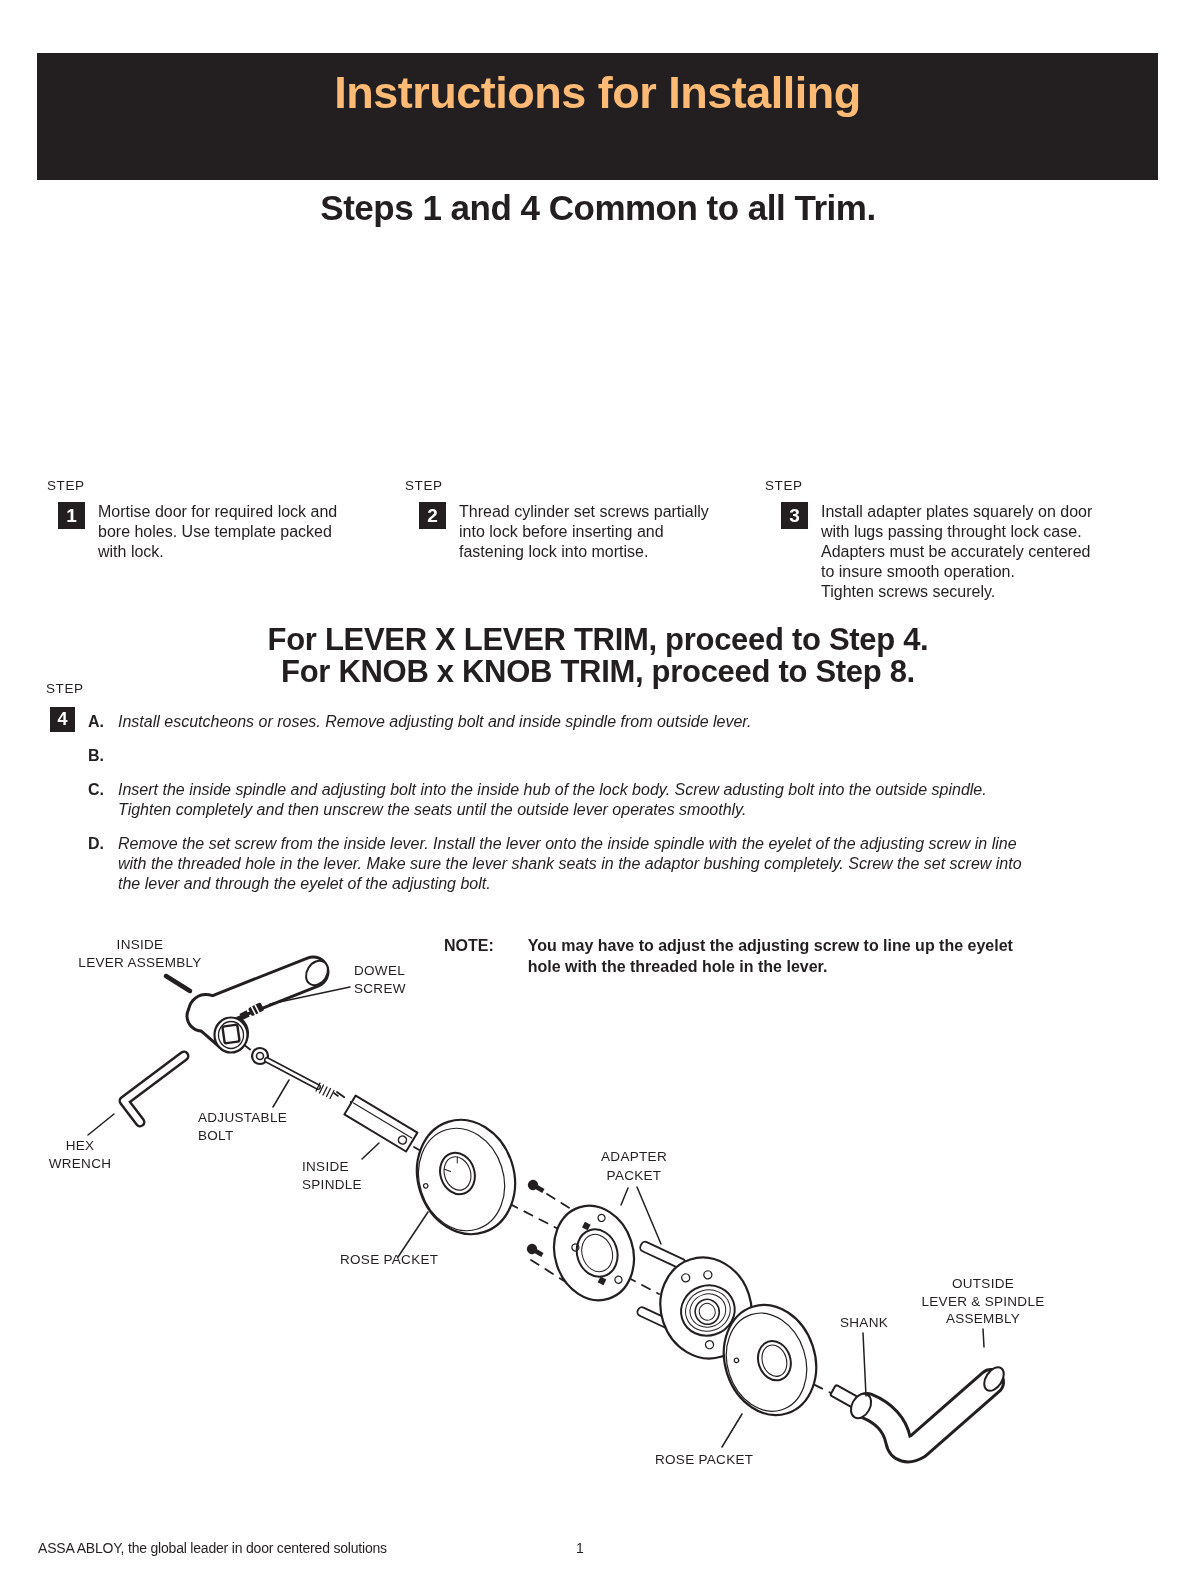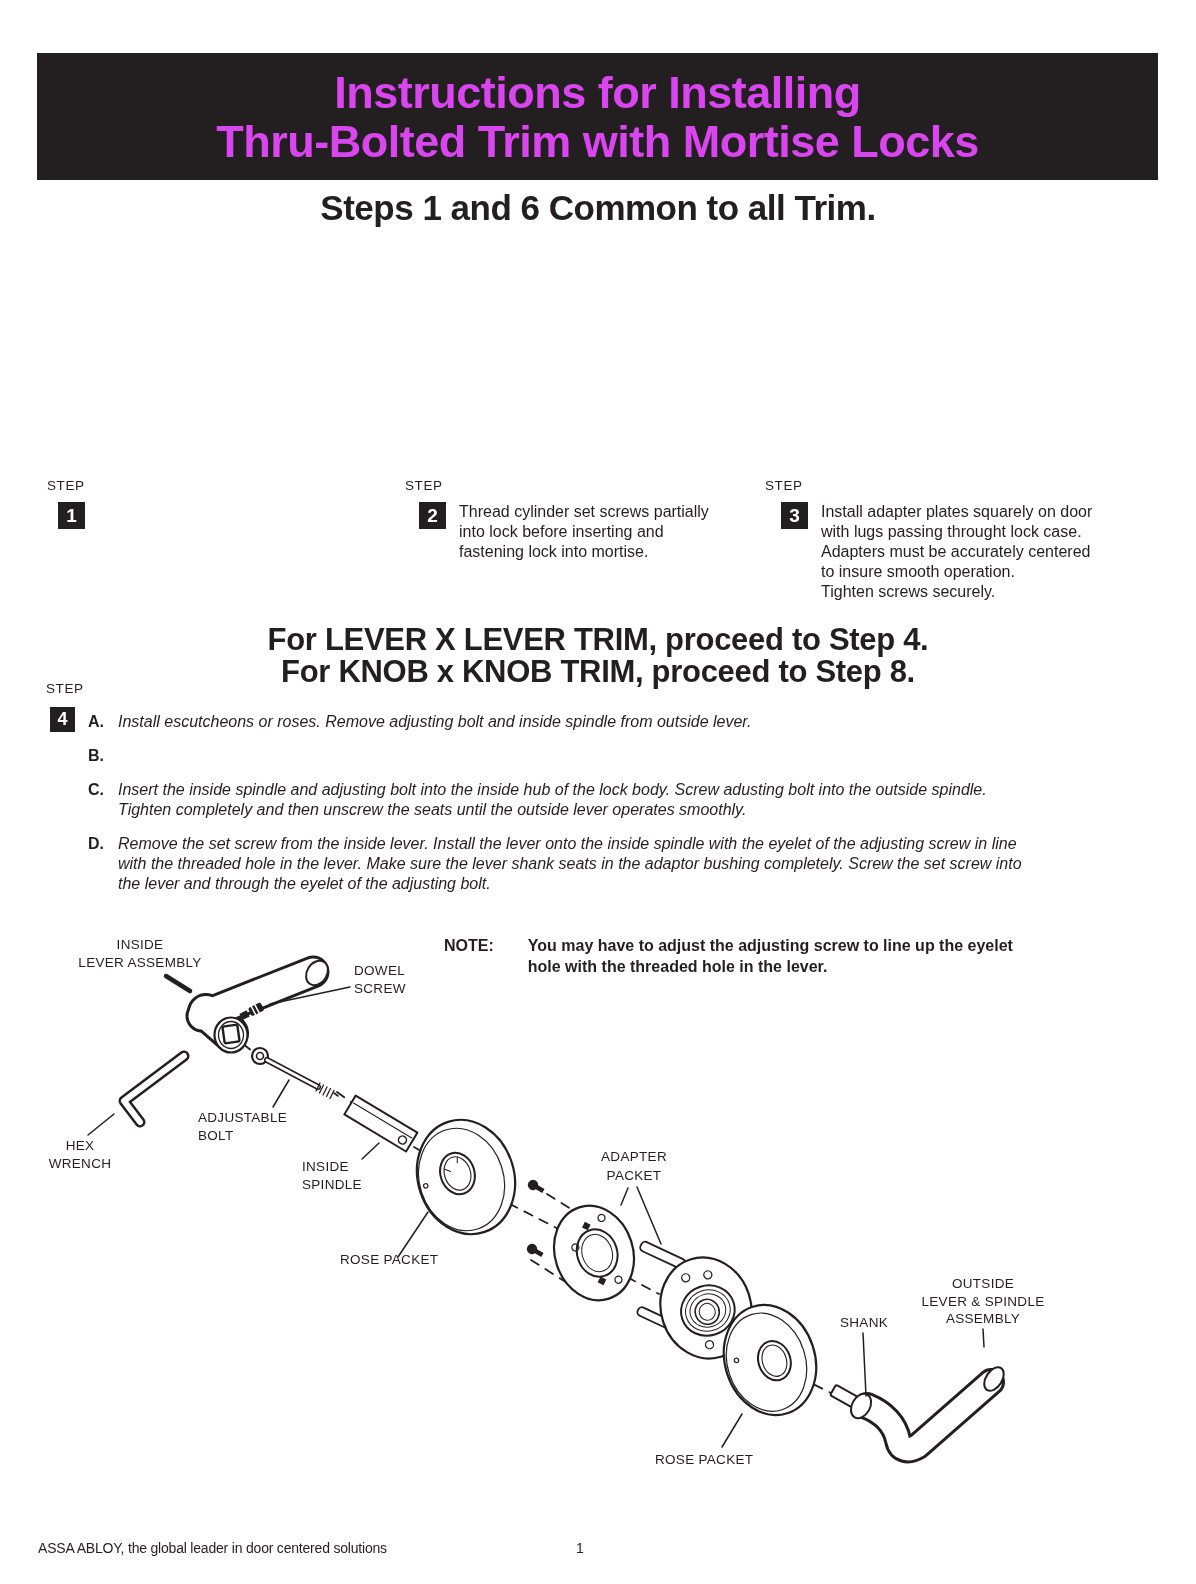--- a/index.html
+++ b/index.html
@@ -2,21 +2,21 @@
 <html><head>
 <meta charset="utf-8">
 <style>
   html,body { margin:0; padding:0; background:#fff; }
   .page {
     position:relative; width:1196px; height:1584px; background:#ffffff;
     font-family:"Liberation Sans","DejaVu Sans",sans-serif; color:#231f20; overflow:hidden;
   }
   .banner {
     position:absolute; left:37px; top:53px; width:1121px; height:127px;
-    background:#231f20; color:#d946ef; text-align:center; font-weight:bold;
+    background:#231f20; color:#fdba74; text-align:center; font-weight:bold;
     font-size:45px; line-height:49px; padding-top:15px; box-sizing:border-box;
     letter-spacing:-0.5px;
   }
   .subtitle {
     position:absolute; top:188px; left:0; width:1196px; text-align:center;
     font-size:35px; font-weight:bold; letter-spacing:-0.5px;
   }
   .step-col { position:absolute; top:478px; }
   .col1 { left:47px; } .col2 { left:405px; } .col3 { left:765px; }
   .step-label { font-size:13.5px; letter-spacing:0.6px; }
@@ -46,29 +46,31 @@
   .footer-brand { position:absolute; left:38px; top:1540px; font-size:14px; letter-spacing:-0.2px; }
   .footer-page { position:absolute; left:576px; top:1540px; font-size:14px; }
 </style>
 </head>
 <body>
 
 <div class="page">
 
   <div class="banner">
     <div>Instructions for Installing</div>
-    <div>Thru-Bolted Trim with Mortise Locks</div>
-  </div>
-
-  <div class="subtitle">Steps 1 and 6 Common to all Trim.</div>
+  </div>
+
+  <div class="subtitle">Steps 1 and 4 Common to all Trim.</div>
 
   <div class="step-col col1">
     <div class="step-label">STEP</div>
     <div class="step-body">
       <div class="num-square">1</div>
+      <div class="step-text" style="width:272px">Mortise door for required lock and
+bore holes. Use template packed
+with lock.</div>
     </div>
   </div>
 
   <div class="step-col col2">
     <div class="step-label">STEP</div>
     <div class="step-body">
       <div class="num-square">2</div>
       <div class="step-text" style="width:285px">Thread cylinder set screws partially
 into lock before inserting and
 fastening lock into mortise.</div>

